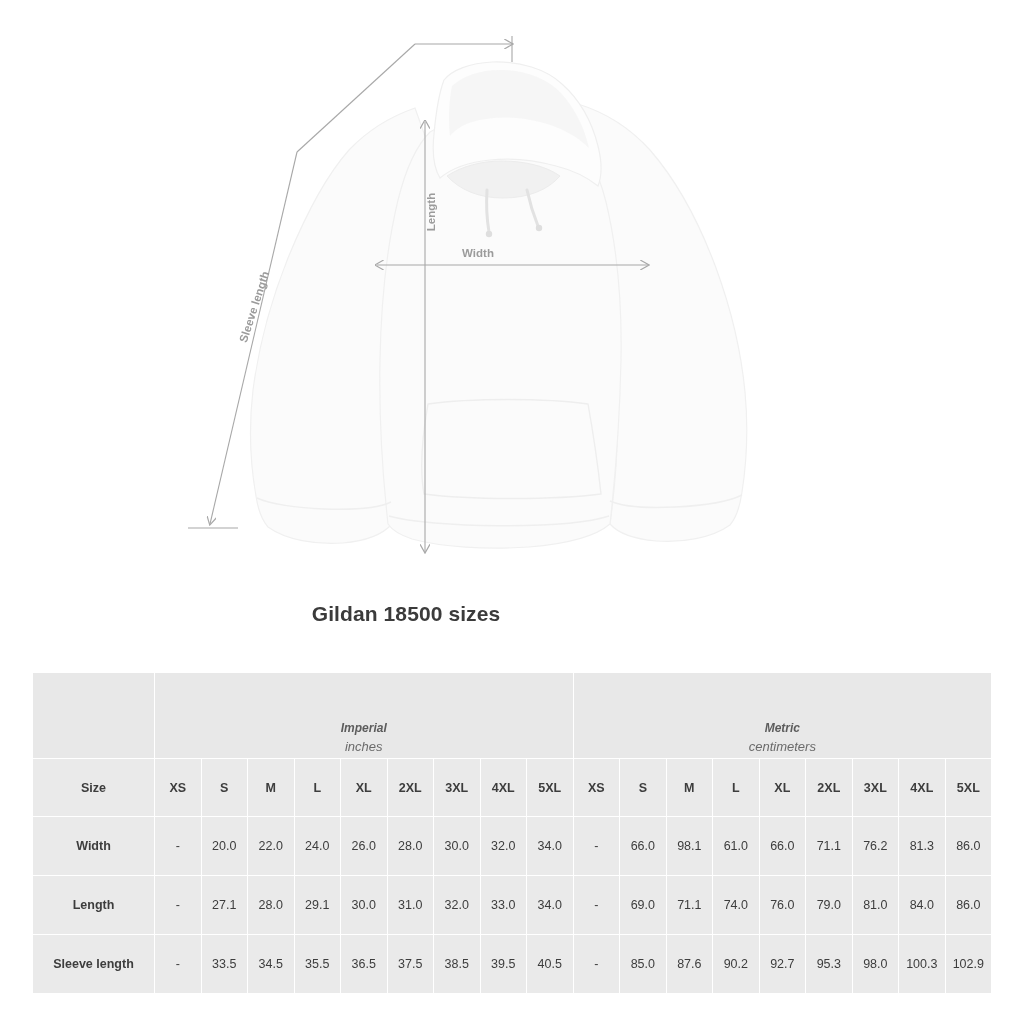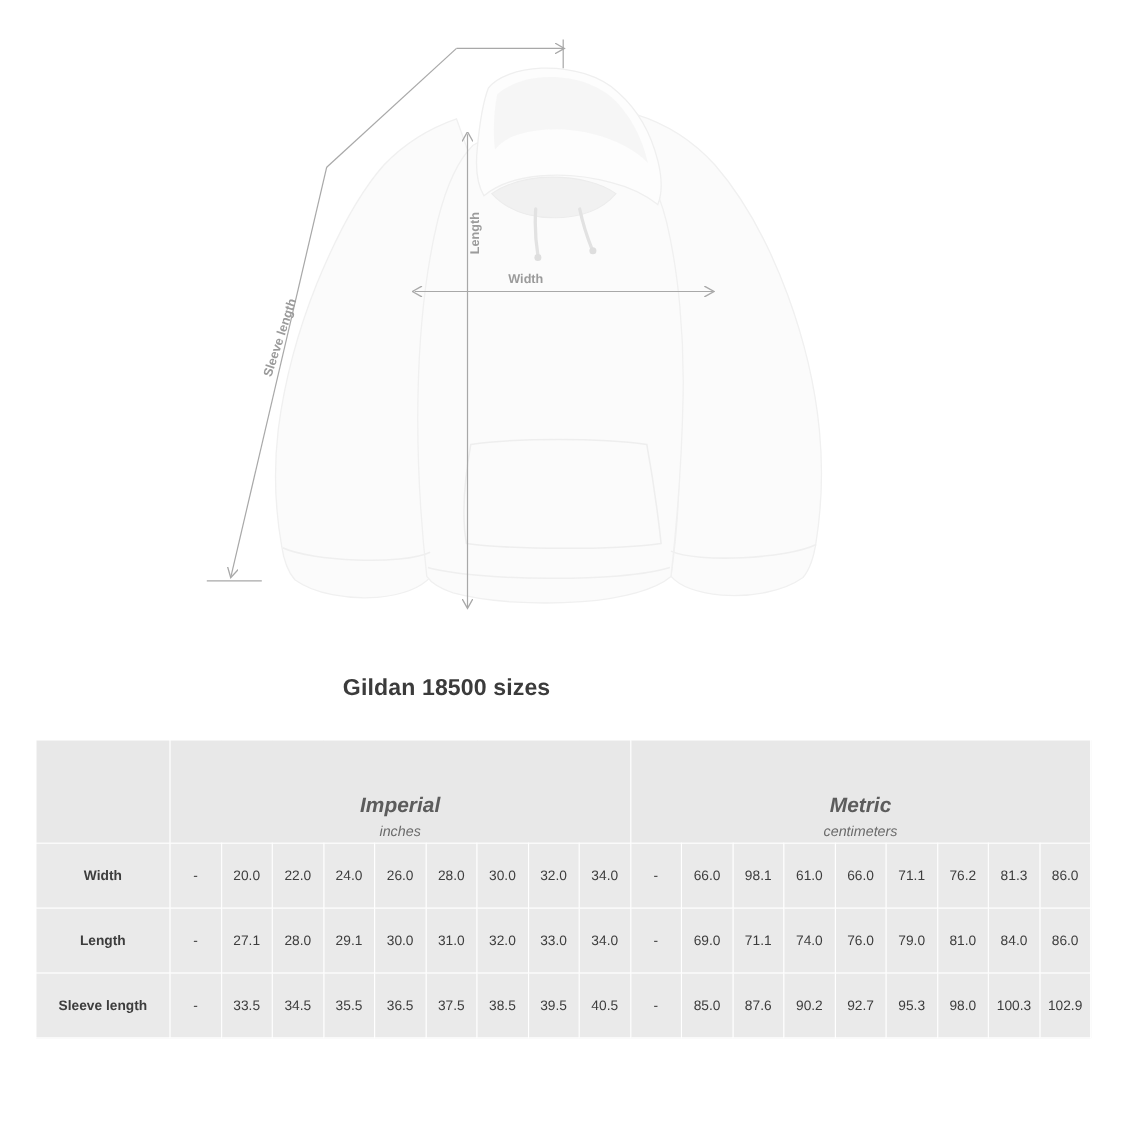--- a/index.html
+++ b/index.html
@@ -27,21 +27,20 @@
   
   #chart-title {
     position: absolute;
     left: 0; top: 602px;
     width: 812px;
     text-align: center;
     font-size: 21px;
     font-weight: bold;
     color: #3b3b3b;
     letter-spacing: 0.1px;
-    margin-top: 12px;
   }
   #chart-note {
     position: absolute;
     left: 0; top: 635px;
     width: 1024px;
     text-align: center;
     font-size: 12.5px;
     font-style: italic;
     color: #4a4a4a;
   }
@@ -61,21 +60,21 @@
     vertical-align: middle;
     font-size: 12.5px;
     color: #3d3d3d;
     background: #eaeaea;
   }
   .sys-head {
     height: 86px;
     background: #e8e8e8 !important;
   }
   .sys-head .sys-name {
-    font-size: 19px;
+    font-size: 12px;
     font-weight: bold;
     font-style: italic;
     color: #5c5c5c;
     line-height: 1.3;
     margin-top: 48px;
   }
   .sys-head .sys-unit {
     font-size: 13px;
     font-style: italic;
     color: #6a6a6a;
@@ -248,20 +247,41 @@
         <td class="sys-head" colspan="9">
           <div class="sys-name">Imperial</div>
           <div class="sys-unit">inches</div>
         </td>
         <td class="sys-head" colspan="9">
           <div class="sys-name">Metric</div>
           <div class="sys-unit">centimeters</div>
         </td>
       </tr>
 
+      <tr class="row-sizes">
+        <td class="label-cell">Size</td>
+        <td>XS</td>
+        <td>S</td>
+        <td>M</td>
+        <td>L</td>
+        <td>XL</td>
+        <td>2XL</td>
+        <td>3XL</td>
+        <td>4XL</td>
+        <td>5XL</td>
+        <td>XS</td>
+        <td>S</td>
+        <td>M</td>
+        <td>L</td>
+        <td>XL</td>
+        <td>2XL</td>
+        <td>3XL</td>
+        <td>4XL</td>
+        <td>5XL</td>
+      </tr>
 
       <tr class="data-row r-width">
         <td class="label-cell">Width</td>
         <td>-</td>
         <td>20.0</td>
         <td>22.0</td>
         <td>24.0</td>
         <td>26.0</td>
         <td>28.0</td>
         <td>30.0</td>

